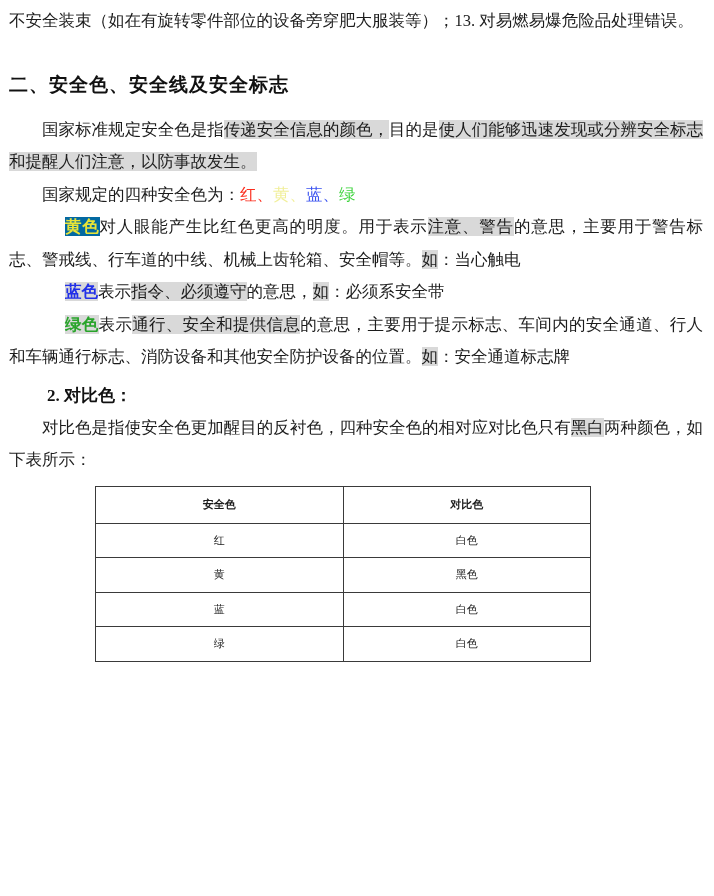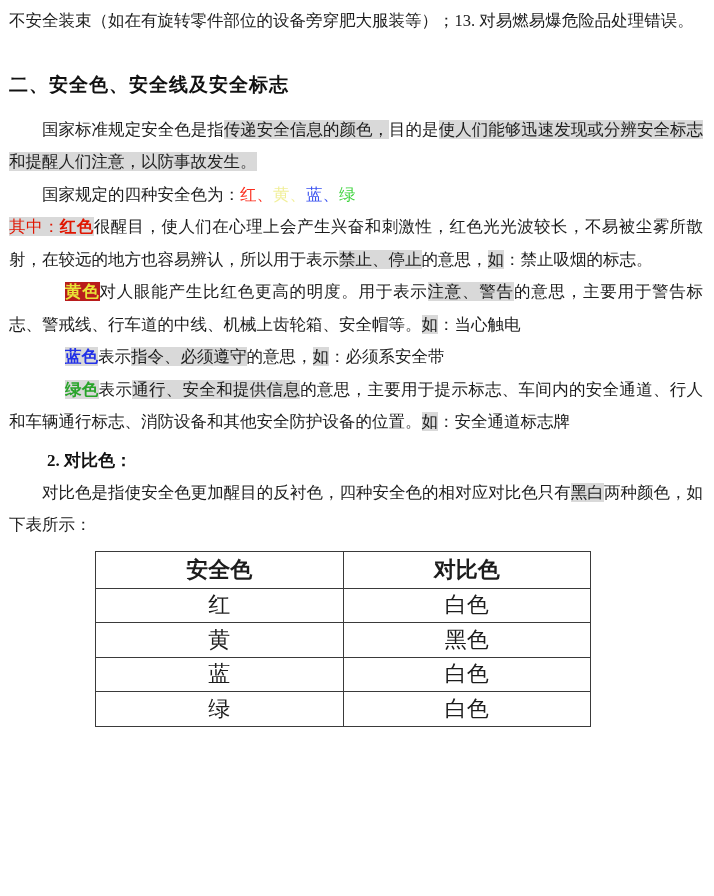--- a/index.html
+++ b/index.html
@@ -20,21 +20,21 @@
   }
   .ind2 { text-indent: 2em; }
   .ind35 { text-indent: 56px; }
 
   .b  { font-weight: bold; }
   .u  { text-decoration: underline; text-underline-offset: 4px; }
 
   .hl      { background: #d9d9d9; }
   .red     { color: #e01500; }
   .yel     { color: #e9e437; }
-  .yel-hl  { background: #b91c1c; }
+  .yel-hl  { background: #0369a1; }
   .blu     { color: #2230e8; }
   .grn     { color: #28a42a; font-family: Liberation Serif, serif; }
 
   .list-red    { color: #fb2d1d; }
   .list-yellow { color: #f1ef9a; }
   .list-blue   { color: #3a52f0; }
   .list-green  { color: #3fd43f; }
 
   h2.section {
     font-size: 19px;
@@ -57,42 +57,41 @@
 
   table.contrast {
     border-collapse: collapse;
     margin: 9px 0 0 86px;
     width: 496px;
     table-layout: fixed;
   }
   table.contrast td, table.contrast th {
     border: 1.6px solid #3a3a3a;
     text-align: center;
-    font-size: 22px;
+    font-size: 11px;
     color: #1c1c1c;
   }
   table.contrast th { font-weight: bold; height: 37px; width: 239px; }
   table.contrast td { font-weight: normal; height: 34.5px; }
 </style>
 </head>
 <body>
 
 <div class="doc">
 
   <p class="body"><span>不安全装束（如在有旋转零件部位的设备旁穿肥大服装等）；13. 对易燃易爆危险品处理错误。</span></p>
 
 
   <h2 class="section">二、安全色、安全线及安全标志</h2>
 
 
   <p class="body ind2"><span>国家标准规定安全色是指</span><span class="hl">传递安全信息的颜色，</span><span>目的是</span><span class="hl">使人们能够迅速发现或分辨安全标志和提醒人们注意，以防事故发生。</span></p>
 
   <p class="body ind2"><span>国家规定的四种安全色为：</span><span class="list-red">红、</span><span class="list-yellow">黄、</span><span class="list-blue">蓝、</span><span class="list-green">绿</span></p>
 
-  <p class="body"><span class="red hl">其中：</span><span class="red b hl">红色</span><span>很醒目，使人们在心理上会产生兴奋和刺激性，红色光光波较长，不易被尘雾所散射，在较远的地方也容易辨认，所以用于表示</span><span class="hl">禁止、停止</span><span>的意思，</span><span class="hl">如</span><span>：禁止吸烟的标志。</span></p>
 
   <p class="body ind35"><span class="yel b yel-hl">黄色</span><span>对人眼能产生比红色更高的明度。用于表示</span><span class="hl">注意、警告</span><span>的意思，主要用于警告标志、警戒线、行车道的中线、机械上齿轮箱、安全帽等。</span><span class="hl">如</span><span>：当心触电</span></p>
 
   <p class="body ind35"><span class="blu b hl">蓝色</span><span>表示</span><span class="hl">指令、必须遵守</span><span>的意思，</span><span class="hl">如</span><span>：必须系安全带</span></p>
 
   <p class="body ind35"><span class="grn b hl">绿色</span><span>表示</span><span class="hl">通行、安全和提供信息</span><span>的意思，主要用于提示标志、车间内的安全通道、行人和车辆通行标志、消防设备和其他安全防护设备的位置。</span><span class="hl">如</span><span>：安全通道标志牌</span></p>
 
   <h3 class="sub sub2">2. 对比色：</h3>
 
   <p class="body ind2"><span>对比色是指使安全色更加醒目的反衬色，四种安全色的相对应对比色只有</span><span class="hl">黑白</span><span>两种颜色，如下表所示：</span></p>

